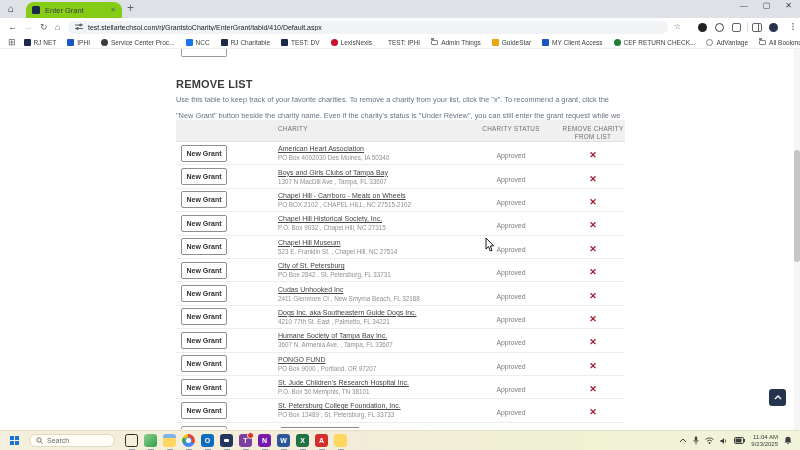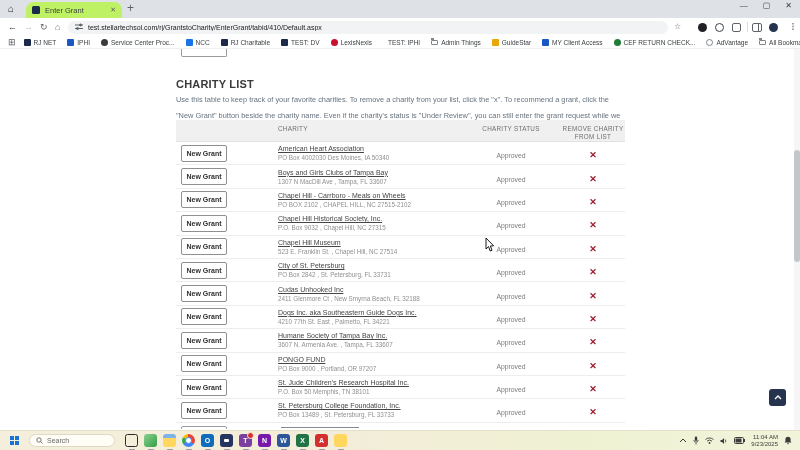--- a/index.html
+++ b/index.html
@@ -3,21 +3,21 @@
 <meta charset="utf-8">
 <style>
   * { margin:0; padding:0; box-sizing:border-box; }
   html,body { width:800px; height:450px; overflow:hidden; background:#fff;
     font-family:"Liberation Sans", sans-serif; }
   .window { position:relative; width:800px; height:450px; }
 
   
   .tabstrip { position:absolute; top:0; left:0; right:0; height:18px; background:#dee1e6; }
   .home-ico { position:absolute; left:8px; top:3px; font-size:10px; color:#202124; line-height:12px; }
-  .tab { position:absolute; left:26px; top:2px; width:96px; height:16px; background:#bef264;
+  .tab { position:absolute; left:26px; top:2px; width:96px; height:16px; background:#84cc16;
     border-radius:8px 8px 0 0; display:flex; align-items:center; padding:0 6px; }
   .tab-fav { width:8px; height:8px; border-radius:1.5px; margin-right:5px; flex:none; }
   .tab-title { font-size:7.5px; color:#3c4043; flex:1; white-space:nowrap; overflow:hidden; }
   .tab-close { font-size:7px; color:#5f6368; margin-left:4px; }
   .newtab { position:absolute; left:127px; top:1px; font-size:12px; color:#5f6368; }
   .winctl { position:absolute; top:1px; right:8px; display:flex; gap:15px; font-size:8px; color:#3c3c3c; }
 
   
   .toolbar { position:absolute; top:18px; left:0; right:0; height:18px; background:#fff; }
   .nav-ico { position:absolute; top:3px; font-size:9px; color:#5f6368; line-height:12px; }
@@ -229,21 +229,21 @@
 
     <div class="bm all-bm">
       <span class="bm-ico" data-shape="folder"></span>
       <span class="bm-label">All Bookmarks</span>
     </div>
   </div>
 
   <div class="content">
     <div class="main">
       <div class="cut-btn"></div>
-      <div class="page-title">CHARITY LIST</div>
+      <div class="page-title">REMOVE LIST</div>
       <div class="page-desc">Use this table to keep track of your favorite charities. To remove a charity from your list, click the "x". To recommend a grant, click the "New Grant" button beside the charity name. Even if the charity's status is "Under Review", you can still enter the grant request while we work on approving it.</div>
 
       <div class="tbl">
         <div class="thead">
           <div class="th col1"></div>
           <div class="th col2" style="padding-left:2px;">CHARITY</div>
           <div class="th col3">CHARITY STATUS</div>
           <div class="th col4">
             <span>REMOVE CHARITY</span><br>
             <span>FROM LIST</span>

